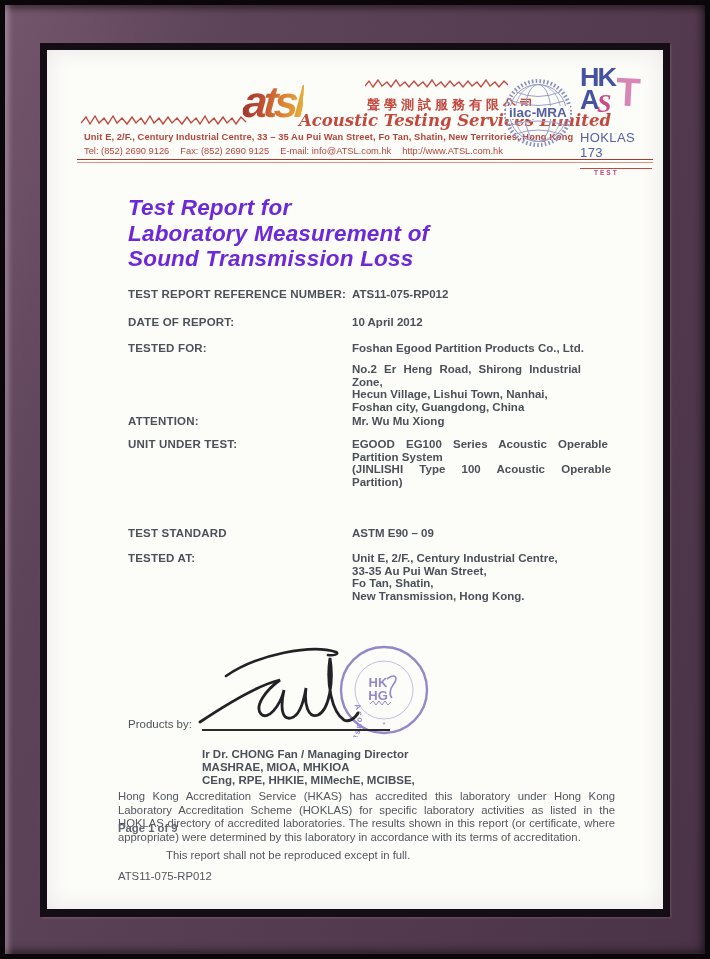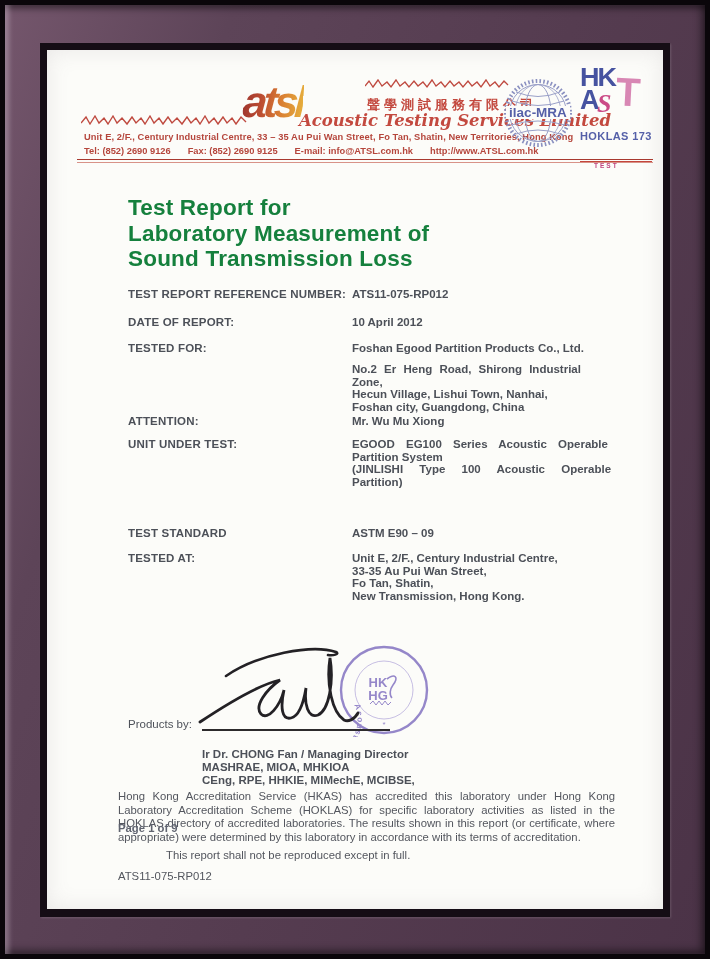--- a/index.html
+++ b/index.html
@@ -33,44 +33,44 @@
     -webkit-background-clip:text; background-clip:text; color:transparent;
     transform:skewX(-4deg); }
   .wav-left  { position:absolute; left:34px;  top:63px; }
   .wav-right { position:absolute; left:318px; top:27px; }
   .cn-name { position:absolute; left:320px; top:46px;
     font-weight:bold; font-size:13px; letter-spacing:4px; color:#c3493f; }
   .en-name { position:absolute; left:252px; top:61px;
     font:italic bold 16.5px "DejaVu Serif", serif; color:#c3493f; letter-spacing:0px; }
   .addr1 { position:absolute; left:37px; top:82px; font-size:9.3px; font-weight:bold;
     color:#b5463c; letter-spacing:.1px; }
-  .addr2 { position:absolute; left:37px; top:96px; font-size:9.3px; font-weight:bold;
-    color:#b5463c; display:flex; gap:17px; }
+  .addr2 { position:absolute; left:37px; top:96px; font-size:9.3px; font-weight:normal;
+    color:#b5463c; display:flex; gap:11px; }
   .rule { position:absolute; left:30px; top:109px; width:576px; height:4px;
     border-top:1.6px solid #a8392f; border-bottom:1px solid #d89288; }
 
   
   .ilac { position:absolute; left:455px; top:27px; }
   
   .hkas { position:absolute; left:533px; top:16px; width:72px; }
   .hkas .hk { font-weight:800; font-size:27px; line-height:22px; letter-spacing:-2px;
     color:#4653a0; transform:scaleY(.95); }
   .hkas .row2 { position:relative; height:28px; }
   .hkas .a { font-weight:800; font-size:27px; line-height:24px; color:#4653a0; }
   .hkas .s { position:absolute; left:17px; top:1px; font:italic 800 26px "Liberation Serif", serif;
     color:#cb4b87; }
   .hkas .tfork { position:absolute; left:36px; top:-16px; font-weight:600; font-size:40px;
     color:#d887b4; transform:rotate(3deg); line-height:40px; }
-  .hkas .hoklas { margin-top:14px; font-weight:bold; font-size:11px; color:#5560a8;
-    border-bottom:1px solid #c4463c; display:inline-block; padding-bottom:19px; letter-spacing:.4px; }
+  .hkas .hoklas { margin-top:14px; font-weight:normal; font-size:13px; color:#5560a8;
+    border-bottom:1px solid #c4463c; display:inline-block; padding-bottom:8px; letter-spacing:.4px; }
   .hkas .test { font-weight:bold; font-size:6.5px; color:#c0457f; letter-spacing:2px; margin-left:14px; }
 
   
   .title { position:absolute; left:81px; top:145px;
-    font-weight:bold; font-size:22.5px; line-height:25.5px; color:#15803d; letter-spacing:.2px; }
+    font-weight:bold; font-size:22.5px; line-height:25.5px; color:#6d28d9; letter-spacing:.2px;font-style:italic; }
 
   
   .lbl { position:absolute; left:81px; font-weight:bold; font-size:11.5px; line-height:13px;
     color:#4c5058; letter-spacing:.2px;text-align:right; }
   .val { position:absolute; left:305px; width:262px; font-weight:bold; font-size:11.5px;
     line-height:12.6px; color:#4c5058; }
   .js4  { word-spacing:4px; }
   .js8  { word-spacing:8px; }
   .js13 { word-spacing:13px; }
 

